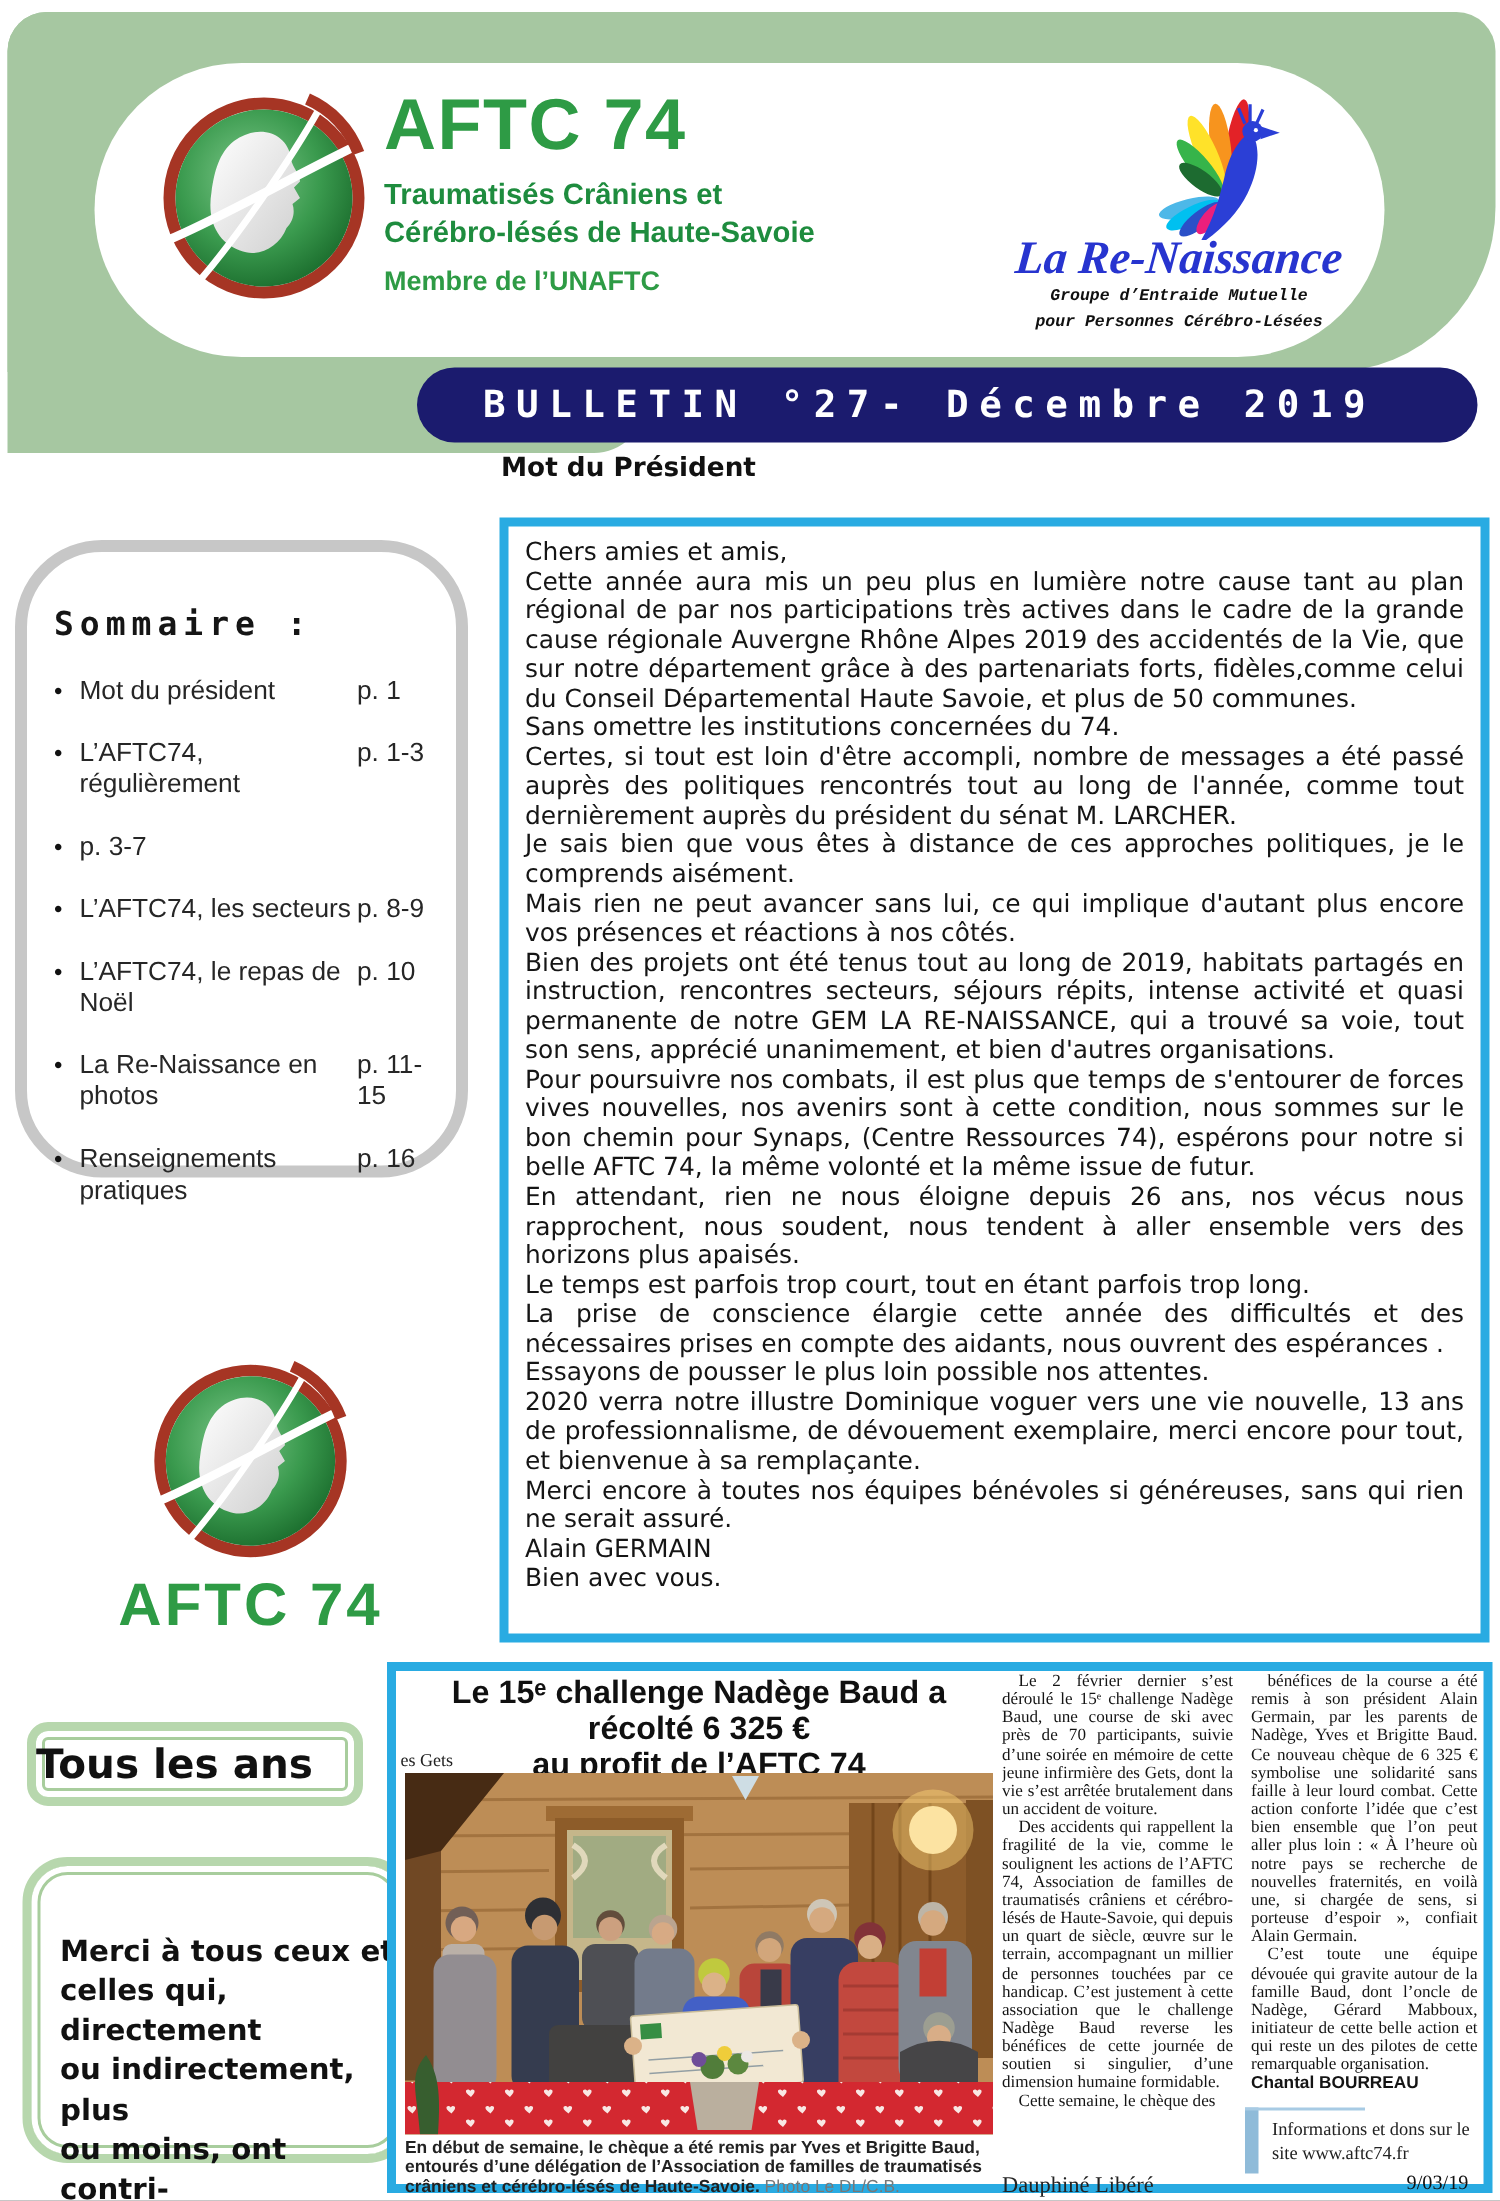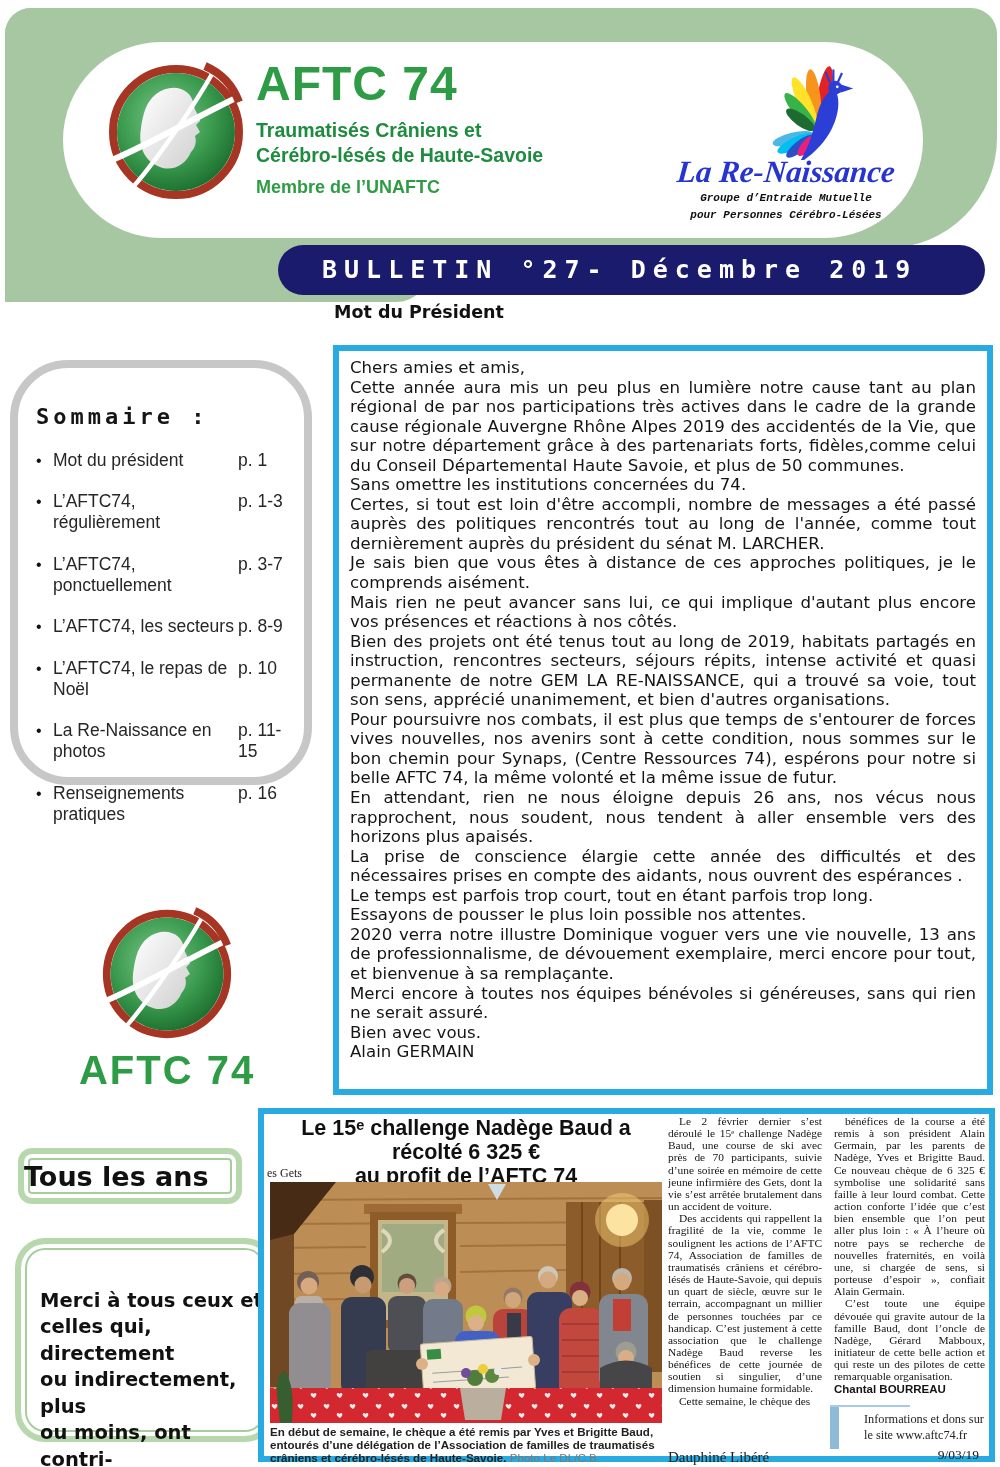--- a/index.html
+++ b/index.html
@@ -75,21 +75,21 @@
   .photo{position:absolute;left:6px;top:68px;width:392px;height:241px;overflow:hidden;background:#b98a52;}
   .caption{position:absolute;left:6px;top:312px;width:400px;font-family:"Liberation Sans",sans-serif;
            font-size:11.6px;font-weight:bold;line-height:12.8px;color:#222;text-align:left;}
   .cap-c{font-weight:normal;color:#777;}
   .col{position:absolute;top:1px;font-size:11.4px;line-height:12.15px;text-align:justify;color:#141414;}
   .col p{margin:0;text-indent:11px;}
   .col2{left:404px;width:154px;height:334px;overflow:hidden;}
   .col3{left:570px;width:151px;}
   .byline{font-family:"Liberation Sans",sans-serif;font-weight:bold;font-size:11.5px;margin-top:1px;}
   .infobox{position:absolute;left:566px;top:291px;width:155px;border-left:9px solid #8fbbd9;
-           padding:6px 0 6px 25px;font-size:12.3px;line-height:16px;color:#222;box-sizing:border-box;}
+           padding:6px 0 6px 9px;font-size:12.3px;line-height:16px;color:#222;box-sizing:border-box;}
   .infobox::before{content:"";position:absolute;left:-9px;top:0;width:80px;height:2px;background:#a8cbe4;}
   .source{position:absolute;left:404px;top:335px;font-size:15px;color:#222;}
   .pubdate{position:absolute;right:10px;top:333px;font-size:13.5px;color:#111;}
 </style>
 </head>
 <body>
 
 <svg width="0" height="0" style="position:absolute" aria-hidden="true">
   <defs>
     <radialGradient id="gG" cx="42%" cy="38%" r="72%">
@@ -168,21 +168,20 @@
     <div class="s-list">
       <div class="s-item">
           <span class="lab">Mot du président</span>
           <span class="pg">p. 1</span>
         </div>
       <div class="s-item">
           <span class="lab">L’AFTC74, régulièrement</span>
           <span class="pg">p. 1-3</span>
         </div>
       <div class="s-item">
-          <span class="lab">L’AFTC74, ponctuellement</span>
           <span class="pg">p. 3-7</span>
         </div>
       <div class="s-item">
           <span class="lab">L’AFTC74, les secteurs</span>
           <span class="pg">p. 8-9</span>
         </div>
       <div class="s-item">
           <span class="lab">L’AFTC74, le repas de Noël</span>
           <span class="pg">p. 10</span>
         </div>
@@ -201,27 +200,27 @@
   <div class="mot-box">
     <p>Chers amies et amis,</p>
     <p>Cette année aura mis un peu plus en lumière notre cause tant au plan régional de par nos participations très actives dans le cadre de la grande cause régionale Auvergne Rhône Alpes 2019 des accidentés de la Vie, que sur notre département grâce à des partenariats forts, fidèles,comme celui du Conseil Départemental Haute Savoie, et plus de 50 communes.</p>
     <p>Sans omettre les institutions concernées du 74.</p>
     <p>Certes, si tout est loin d'être accompli, nombre de messages a été passé auprès des politiques rencontrés tout au long de l'année, comme tout dernièrement auprès du président du sénat M. LARCHER.</p>
     <p>Je sais bien que vous êtes à distance de ces approches politiques, je le comprends aisément.</p>
     <p>Mais rien ne peut avancer sans lui, ce qui implique d'autant plus encore vos présences et réactions à nos côtés.</p>
     <p>Bien des projets ont été tenus tout au long de 2019, habitats partagés en instruction, rencontres secteurs, séjours répits, intense activité et quasi permanente de notre GEM LA RE-NAISSANCE, qui a trouvé sa voie, tout son sens, apprécié unanimement, et bien d'autres organisations.</p>
     <p>Pour poursuivre nos combats, il est plus que temps de s'entourer de forces vives nouvelles, nos avenirs sont à cette condition, nous sommes sur le bon chemin pour Synaps, (Centre Ressources 74), espérons pour notre si belle AFTC 74, la même volonté et la même issue de futur.</p>
     <p>En attendant, rien ne nous éloigne depuis 26 ans, nos vécus nous rapprochent, nous soudent, nous tendent à aller ensemble vers des horizons plus apaisés.</p>
+    <p>Le temps est parfois trop court, tout en étant parfois trop long.</p>
     <p>La prise de conscience élargie cette année des difficultés et des nécessaires prises en compte des aidants, nous ouvrent des espérances .</p>
-    <p>Le temps est parfois trop court, tout en étant parfois trop long.</p>
     <p>Essayons de pousser le plus loin possible nos attentes.</p>
     <p>2020 verra notre illustre Dominique voguer vers une vie nouvelle, 13 ans de professionnalisme, de dévouement exemplaire, merci encore pour tout, et bienvenue à sa remplaçante.</p>
     <p>Merci encore à toutes nos équipes bénévoles si généreuses, sans qui rien ne serait assuré.</p>
+    <p>Alain GERMAIN</p>
     <p>Bien avec vous.</p>
-    <p>Alain GERMAIN</p>
   </div>
 
   <svg class="logo2">
       <use href="#aftcLogo"></use>
     </svg>
   <div class="logo2-caption">AFTC 74</div>
 
   <div class="box-tous greenbox">
     <span>Tous les ans</span>
   </div>

